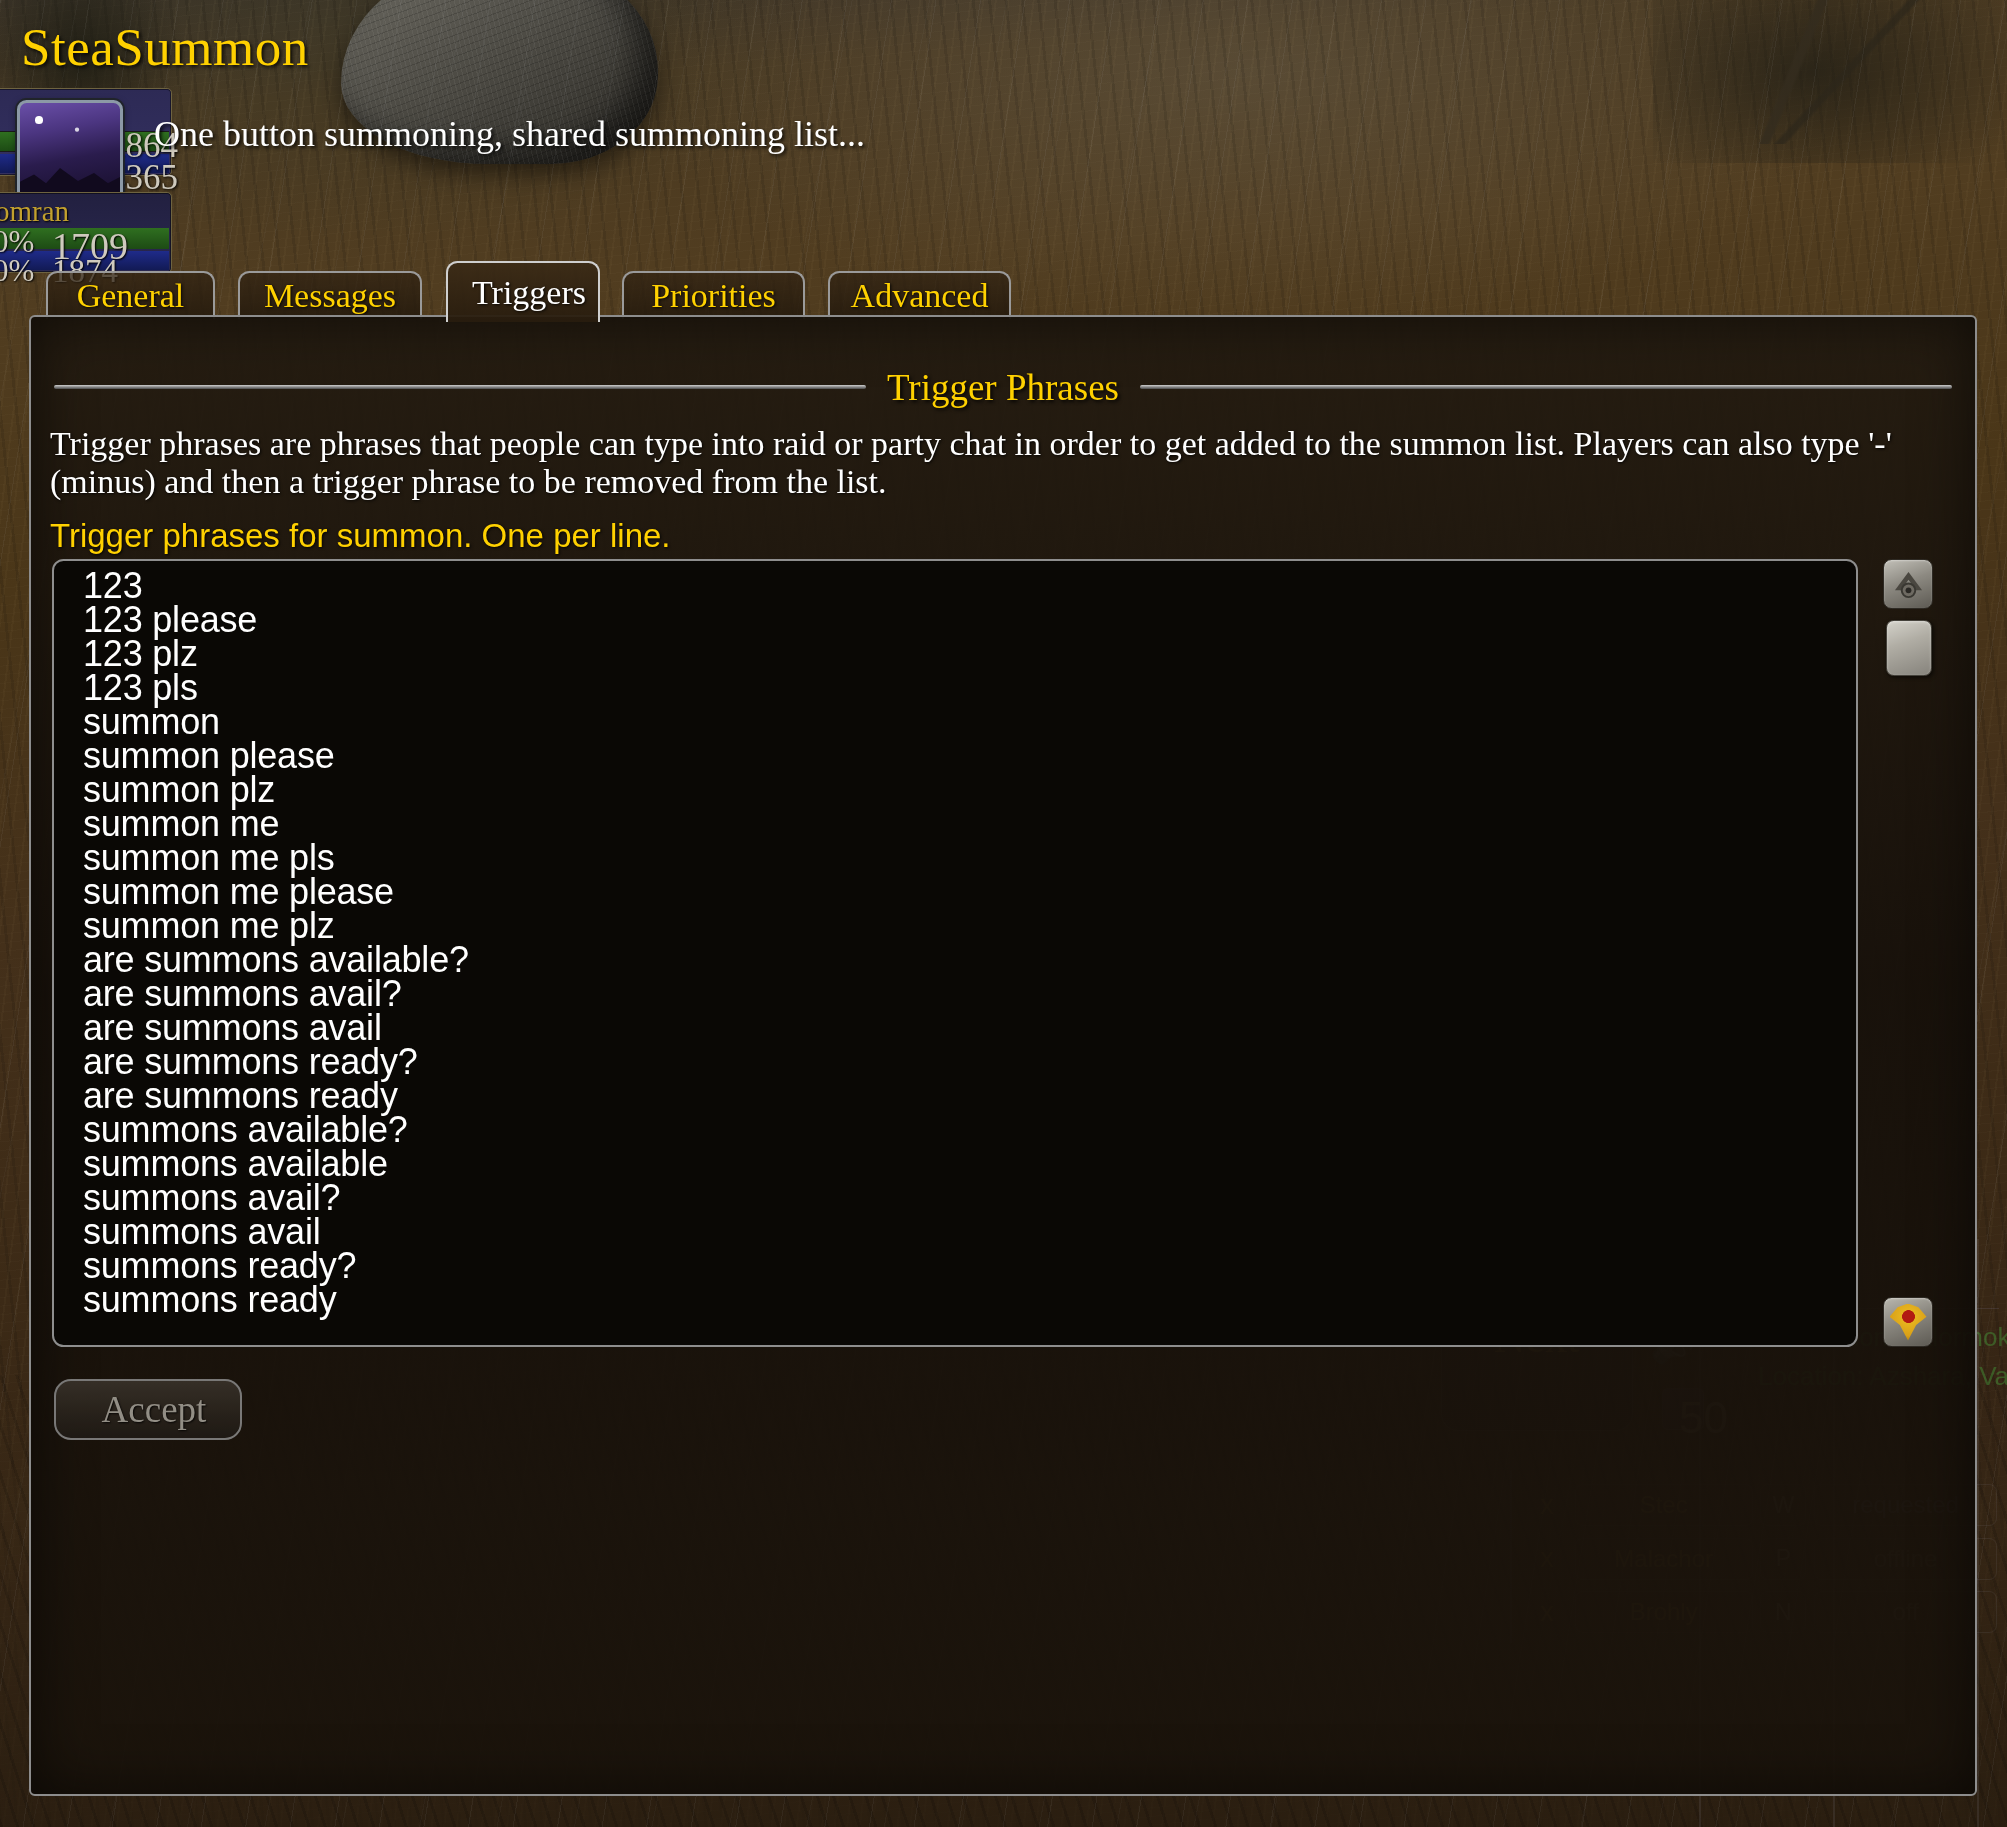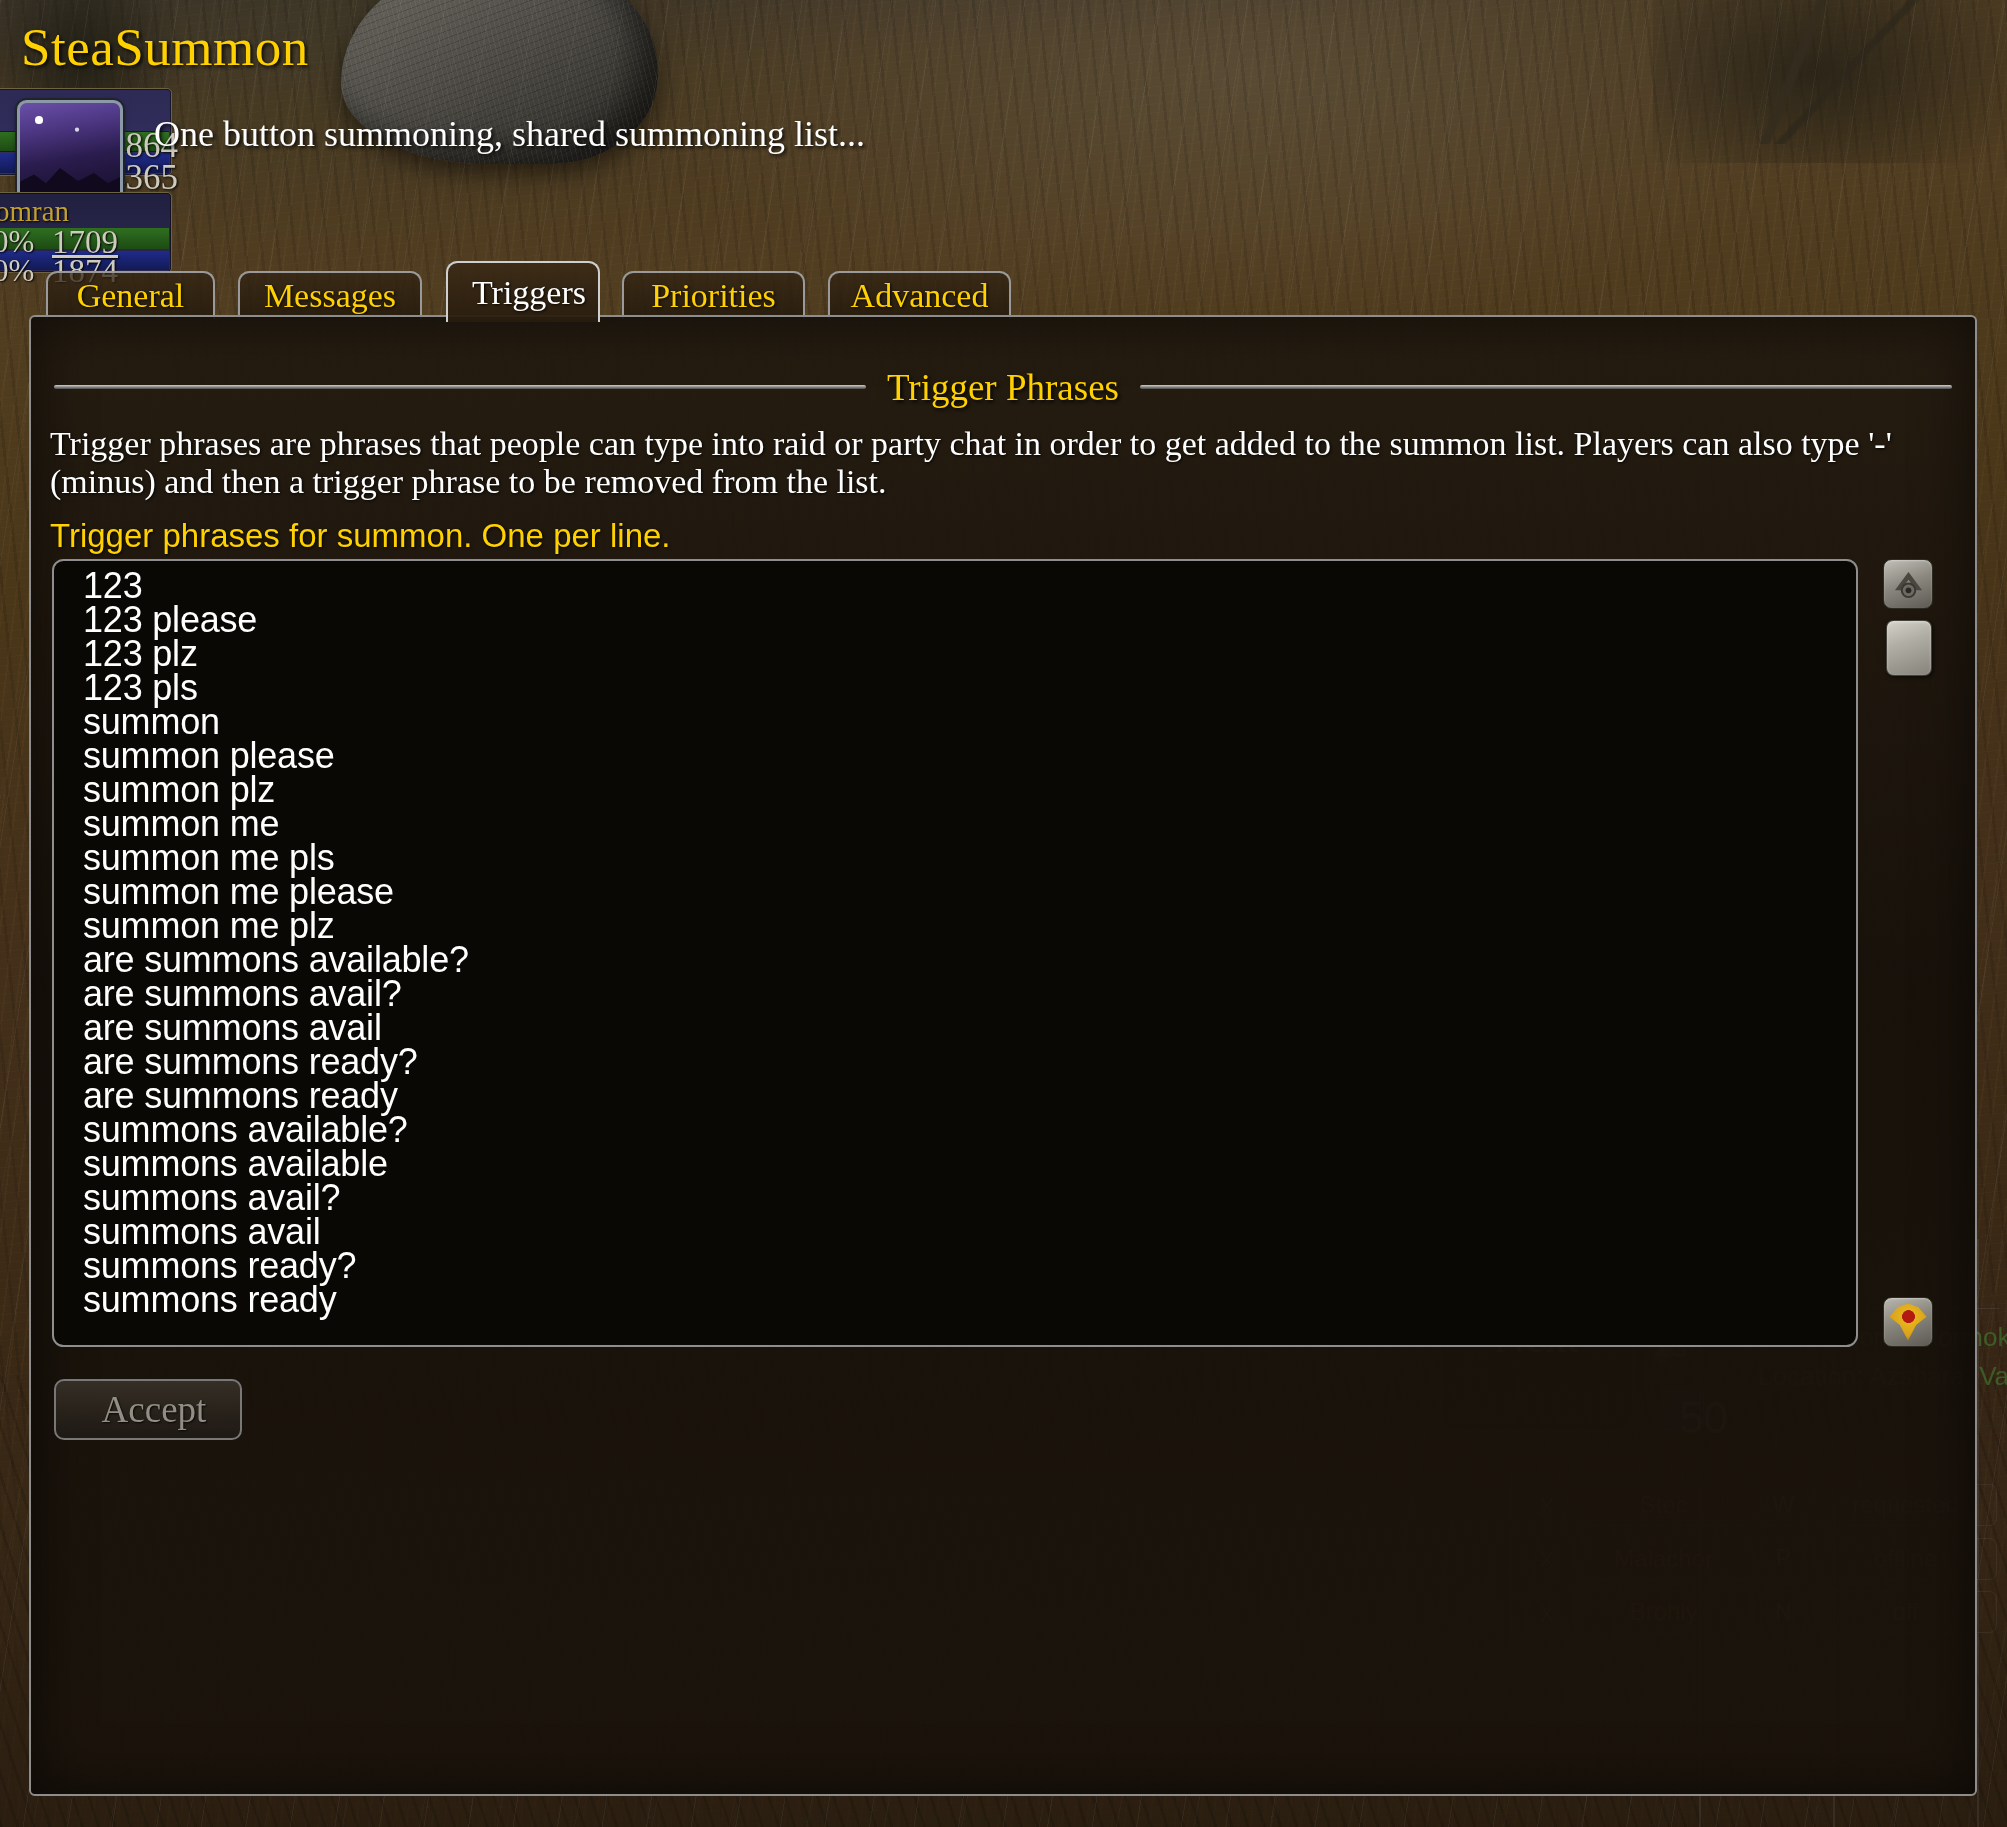--- a/index.html
+++ b/index.html
@@ -183,22 +183,22 @@
     background: linear-gradient(180deg,#1f2b8a,#121a55);
   }
   .uf-name2 {
     position: absolute; left: 31px; top: 1.9px; color: #c2a02e;
     font-size: 29px; font-family: "Liberation Serif", serif; text-shadow: 1px 1px 1.9px #000;
   }
   .uf-pct {
     position: absolute; left: 29px; top: 31px; color: #cfcabe; font-size: 31px;
     font-family: "Liberation Serif", serif; text-shadow: 1px 1px 1.9px #000;
   }
-  .uf-num2 { position: absolute; left: 88px; top: 31px; color: #cfcabe; font-size: 33px;
-    font-family: "Liberation Serif", serif; text-shadow: 1px 1px 1.9px #000; text-decoration: underline; }
+  .uf-num2 { position: absolute; left: 88px; top: 31px; color: #cfcabe; font-size: 38px;
+    font-family: "Liberation Serif", serif; text-shadow: 1px 1px 1.9px #000; }
   .uf-pct3 { position: absolute; left: 29px; top: 60px; color: #cfcabe; font-size: 31px;
     font-family: "Liberation Serif", serif; text-shadow: 1px 1px 1.9px #000; }
   .uf-num3 { position: absolute; left: 88px; top: 60px; color: #cfcabe; font-size: 33px;
     font-family: "Liberation Serif", serif; text-shadow: 1px 1px 1.9px #000; }
 
   
   #addon-title {
     position: absolute; left: 21px; top: 17.3px;
     font-size: 53px; color: #ffd100;
     font-family: "Liberation Serif", serif;
@@ -330,21 +330,21 @@
     width: 37px; height: 37px;
     background: radial-gradient(circle at 50% 34%, #b21a12 0%, #b21a12 20%, #e6b41e 22%, #d9a018 62%, #8a6208 100%);
     clip-path: polygon(50% 0%, 78% 10%, 100% 36%, 72% 58%, 50% 100%, 28% 58%, 0% 36%, 22% 10%);
   }
 
   
   #accept-button {
     position: absolute; left: 23px; top: 1062px;
     width: 188px; height: 61px;
     border: 2.9px solid #8a8a8a;
-    border-radius: 10px;
+    border-radius: 17px;
     background: linear-gradient(180deg, #3b342c 0%, #2b251e 55%, #201b16 100%);
     display: flex; align-items: center; justify-content: center;
     color: #a8a49b; font-size: 37px;
     font-family: "Liberation Serif", serif;
     text-shadow: 1px 1px 1.9px rgba(0,0,0,0.9);
     cursor: default;
     opacity: 0.85;
     padding-left: 12px;
   }
 

